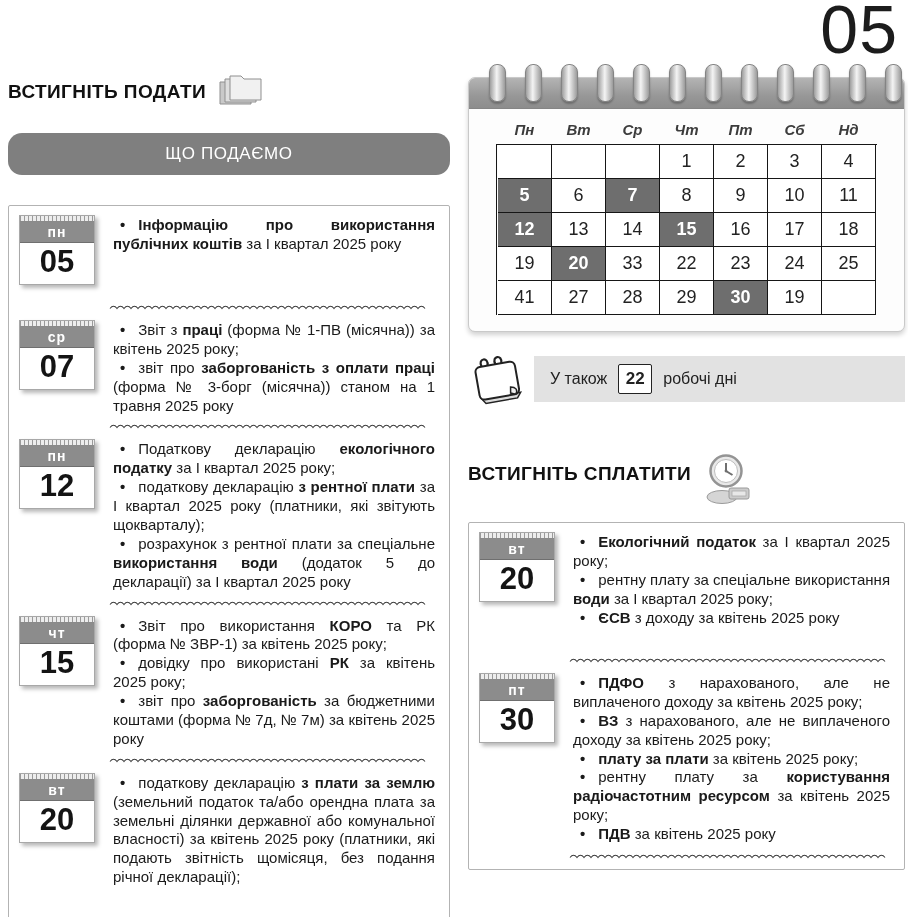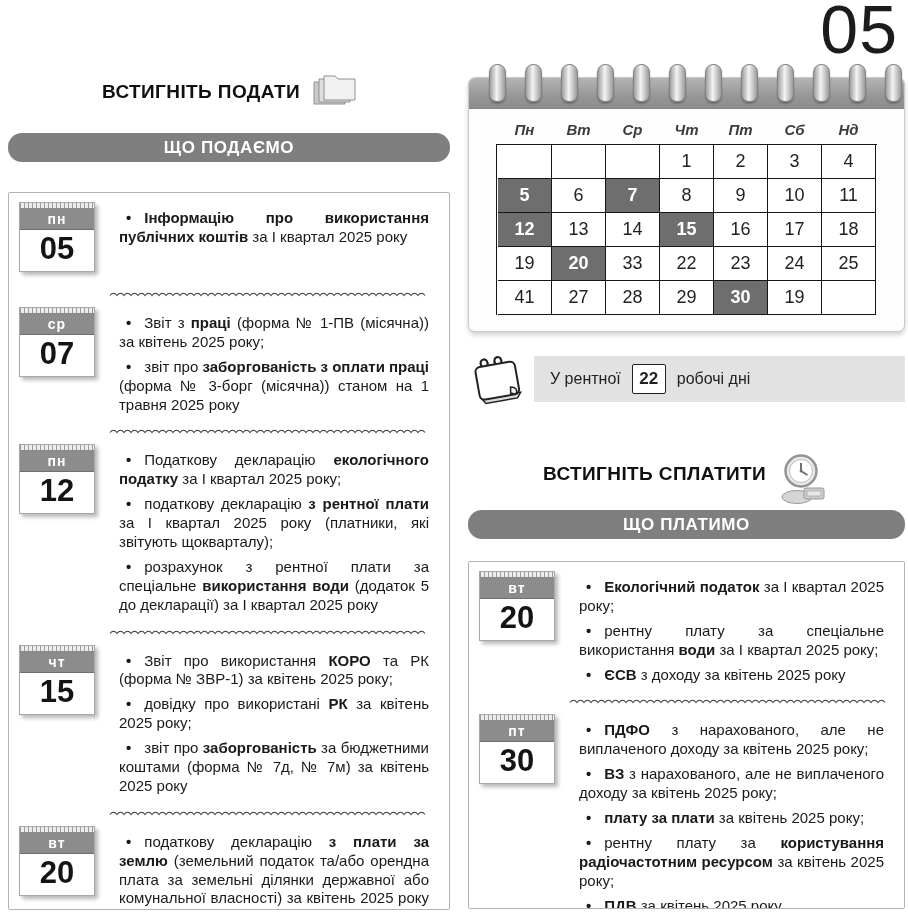--- a/index.html
+++ b/index.html
@@ -10,27 +10,27 @@
   
   .month-number{
     position:absolute;top:-10px;right:10px;font-size:68px;font-weight:400;
     color:#1c1c1c;letter-spacing:1px;
   }
   
   .left-col{position:absolute;left:8px;top:70px;width:442px;}
   .right-col{position:absolute;left:468px;top:62px;width:437px;}
   
   .section-header{
-    display:flex;justify-content:center;align-items:center;gap:10px;height:44px;
+    display:flex;align-items:center;gap:10px;height:44px;
   }
   .section-header .hdr-label{font-size:19px;font-weight:bold;letter-spacing:.4px;color:#111;}
   .pill-bar{
-    margin-top:19px;height:29px;border-radius:14px;background:#7f7f7f;color:#fff;
+    margin-top:19px;height:42px;border-radius:14px;background:#7f7f7f;color:#fff;
     display:flex;align-items:center;justify-content:center;
-    font-size:17px;font-weight:bold;letter-spacing:.6px;
+    font-size:17px;font-weight:normal;letter-spacing:.6px;
   }
   
   .entries-box{
     margin-top:30px;border:1px solid #b3b3b3;border-radius:2px;background:#fff;
     overflow:hidden;
   }
   #submit-box{height:716px;}
   #pay-box{height:346px;margin-top:22px;}
   #submit-entries .entry-wrap:nth-child(1){min-height:96px;}
   #submit-entries .entry-wrap:nth-child(2){min-height:102px;}
@@ -48,21 +48,21 @@
     box-shadow:3px 3px 4px rgba(0,0,0,.28);
   }
   .leaf-perf{height:5px;background:repeating-linear-gradient(90deg,#9a9a9a 0 1.5px,#ededed 1.5px 4px);border-bottom:1px solid #8a8a8a;}
   .leaf-day{
     background:#8c8c8c;color:#fff;text-align:center;font-size:14px;font-weight:bold;
     padding:2px 0 2px;border-bottom:1px solid #6f6f6f;letter-spacing:1px;
   }
   .leaf-num{font-size:31px;font-weight:bold;text-align:center;padding:1px 0 4px;color:#141414;}
   
   .entry-text{flex:1;padding-top:1px;}
-  .entry-text p{margin:6px;font-size:15px;line-height:1.26;text-align:justify;}
+  .entry-text p{margin:0;font-size:15px;line-height:1.26;text-align:justify;}
   .entry-text .blt{display:inline-block;padding-left:7px;margin-right:13px;font-weight:bold;}
   .entry-text b{font-weight:bold;}
   
   .cal-card{
     position:relative;margin-top:15px;background:#fdfdfd;border:1px solid #c9c9c9;
     border-radius:7px;box-shadow:0 3px 5px rgba(0,0,0,.18);
   }
   .cal-topbar{
     height:30px;border-radius:6px 6px 0 0;
     background:linear-gradient(#b4b4b4,#979797 60%,#8d8d8d);
@@ -283,41 +283,40 @@
         <g transform="rotate(-10 30 28)">
           <path d="M10 44 l4 6 h32 l4-5 z" fill="#dcdcdc" stroke="#222" stroke-width="1.5"></path>
           <rect x="9" y="13" width="40" height="33" rx="5" fill="#ffffff" stroke="#222" stroke-width="2"></rect>
           <path d="M16 13 c-3 -9 9 -9 6 0" fill="none" stroke="#222" stroke-width="2.2"></path>
           <path d="M30 13 c-3 -9 9 -9 6 0" fill="none" stroke="#222" stroke-width="2.2"></path>
           <path d="M41 38 c5 1 7 4 4 8 l-5 -2 z" fill="#f0f0f0" stroke="#222" stroke-width="1.5"></path>
         </g>
       </svg>
     </span>
     <div class="workdays-strip">
-      <span>У рентної</span>
+      <span>У також</span>
       <span class="workdays-count">22</span>
       <span>робочі дні</span>
     </div>
   </div>
 
   <div class="section-header pay-header">
     <span class="hdr-label">ВСТИГНІТЬ СПЛАТИТИ</span>
     <span class="hdr-icon">
       <svg width="54" height="54" viewBox="0 0 54 54">
         <ellipse cx="21" cy="45" rx="15" ry="6.5" fill="#d5d5d5" stroke="#9a9a9a"></ellipse>
         <rect x="28" y="36" width="20" height="11" rx="2" fill="#cccccc" stroke="#9a9a9a"></rect>
         <rect x="31" y="39" width="14" height="5" fill="#e8e8e8" stroke="#aaaaaa" stroke-width=".8"></rect>
         <circle cx="25" cy="19" r="15.5" fill="#e9e9e9" stroke="#949494" stroke-width="2.5"></circle>
         <circle cx="25" cy="19" r="11.5" fill="#ffffff" stroke="#bdbdbd"></circle>
         <path d="M25 11 v8 l6.5 4" stroke="#6f6f6f" stroke-width="2" fill="none"></path>
         <circle cx="25" cy="19" r="1.4" fill="#6f6f6f"></circle>
       </svg>
     </span>
   </div>
-  <div class="pill-bar pay-pill">ЩО ПЛАТИМО</div>
   <div class="entries-box" id="pay-box">
     <div id="pay-entries">
         <div class="entry-wrap">
           <div class="entry-row">
             <div class="leaf">
               <div class="leaf-perf"></div>
               <div class="leaf-day">вт</div>
               <div class="leaf-num">20</div>
             </div>
             <div class="entry-text">

